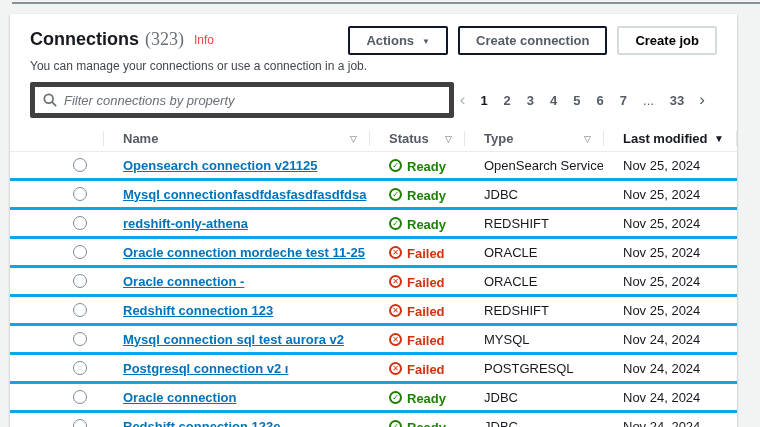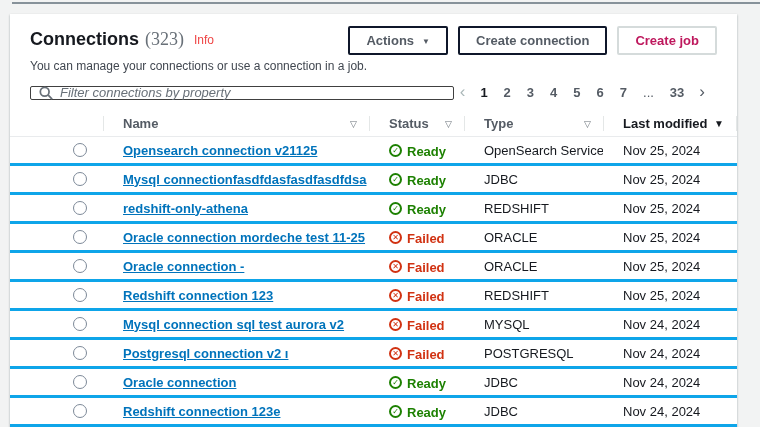--- a/index.html
+++ b/index.html
@@ -25,27 +25,27 @@
   .info-link { font-size:12px; font-weight:400; color:#ef4444; text-decoration:none; cursor:pointer; margin-left:4px; position:relative; top:-1px; }
 
   .btn-group { display:flex; gap:10px; }
   .btn {
     height:29px; padding:0 16px; background:#fff;
     border:2px solid #0f172a; border-radius:2px;
     font-family:inherit; font-size:13px; font-weight:700; color:#545b64;
     display:flex; align-items:center; gap:8px; cursor:pointer; white-space:nowrap;
   }
   .btn .caret { font-size:8px; line-height:1; position:relative; top:1px; }
-  .btn.disabled { border-color:#d5dbdb; color:#be185d; cursor:default; }
+  .btn.disabled { border-color:#d5dbdb; color:#000000; cursor:default; }
 
   .desc { margin-top:3px; font-size:12px; color:#414750; }
 
   .toolbar { margin-top:9px; display:flex; justify-content:space-between; align-items:center; }
   .filter-box {
-    width:425px; height:14px; border:1px solid #404040; border-radius:2px;
+    width:425px; height:36px; border:5px solid #404040; border-radius:2px;
     background:#fff; display:flex; align-items:center; padding:0 8px; gap:7px;
   }
   .filter-box svg { flex:0 0 auto; }
   .filter-box input {
     border:none; outline:none; flex:1; font-family:inherit; font-size:13px; color:#16191f; background:transparent;
   }
   .filter-box input::placeholder { font-style:italic; color:#687078; opacity:1; }
 
   .pagination { display:flex; align-items:center; gap:2px; padding-right:6px; }
   .page-num, .page-arrow, .page-ellipsis {

